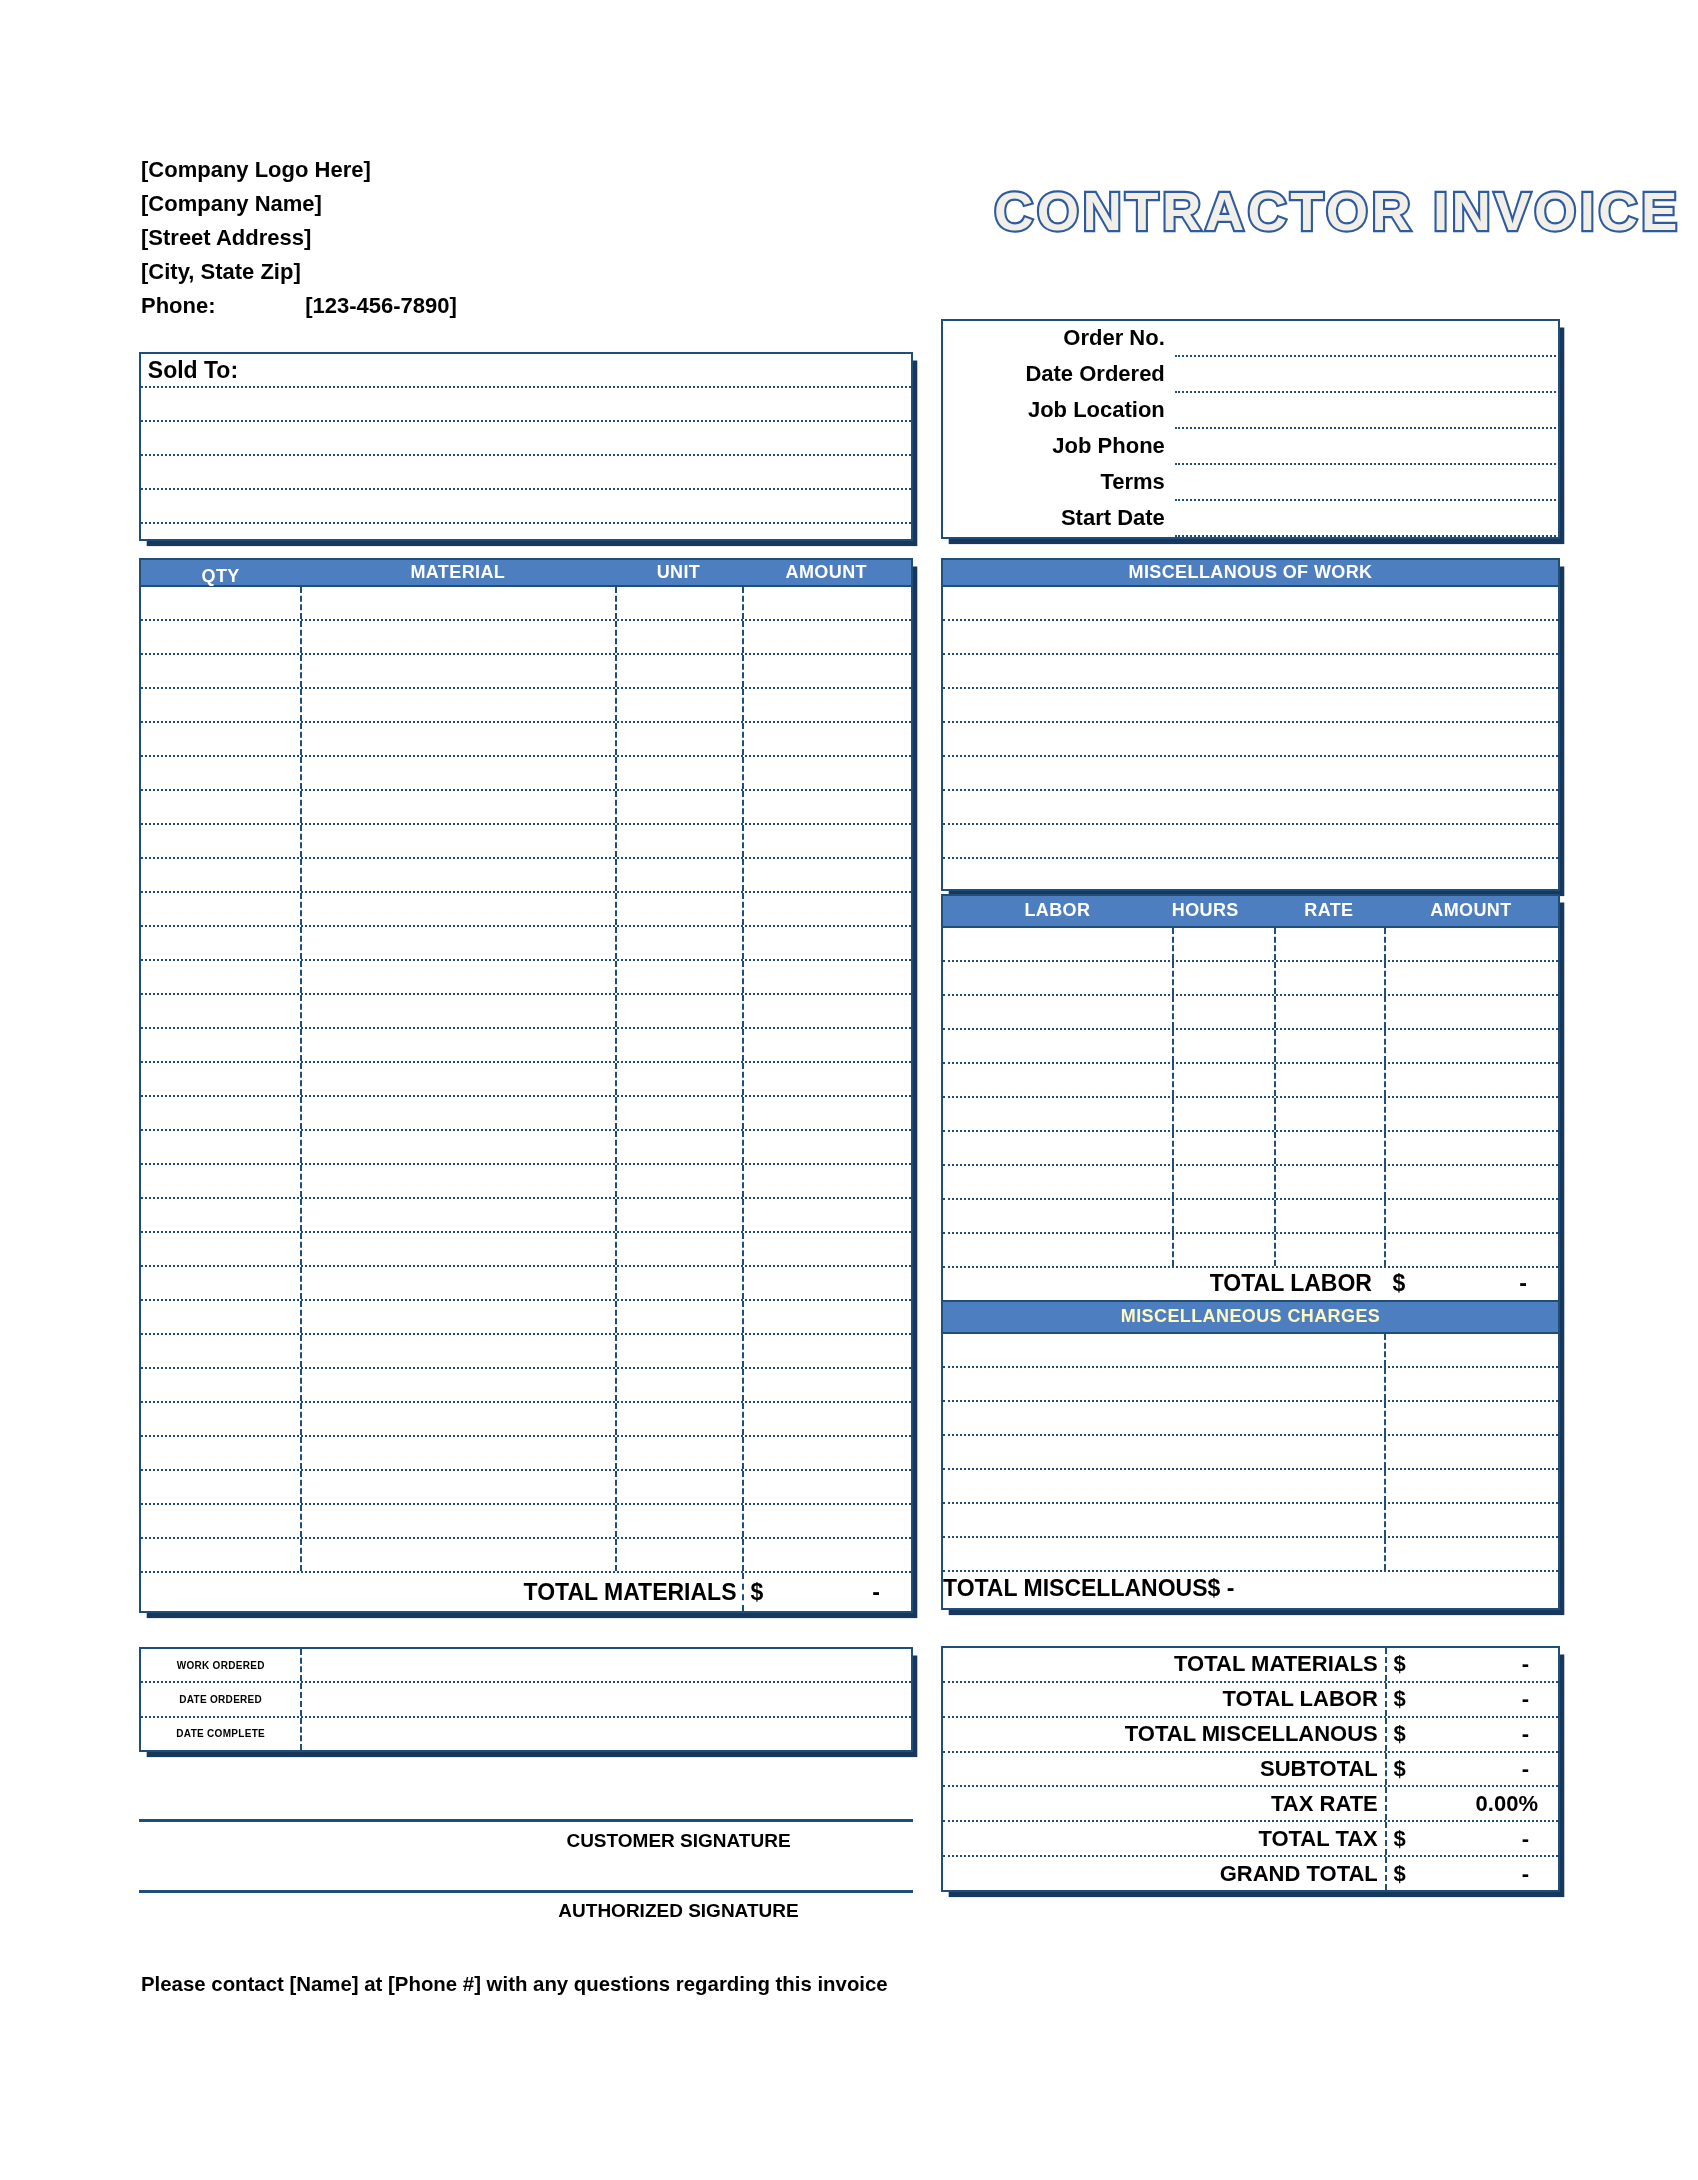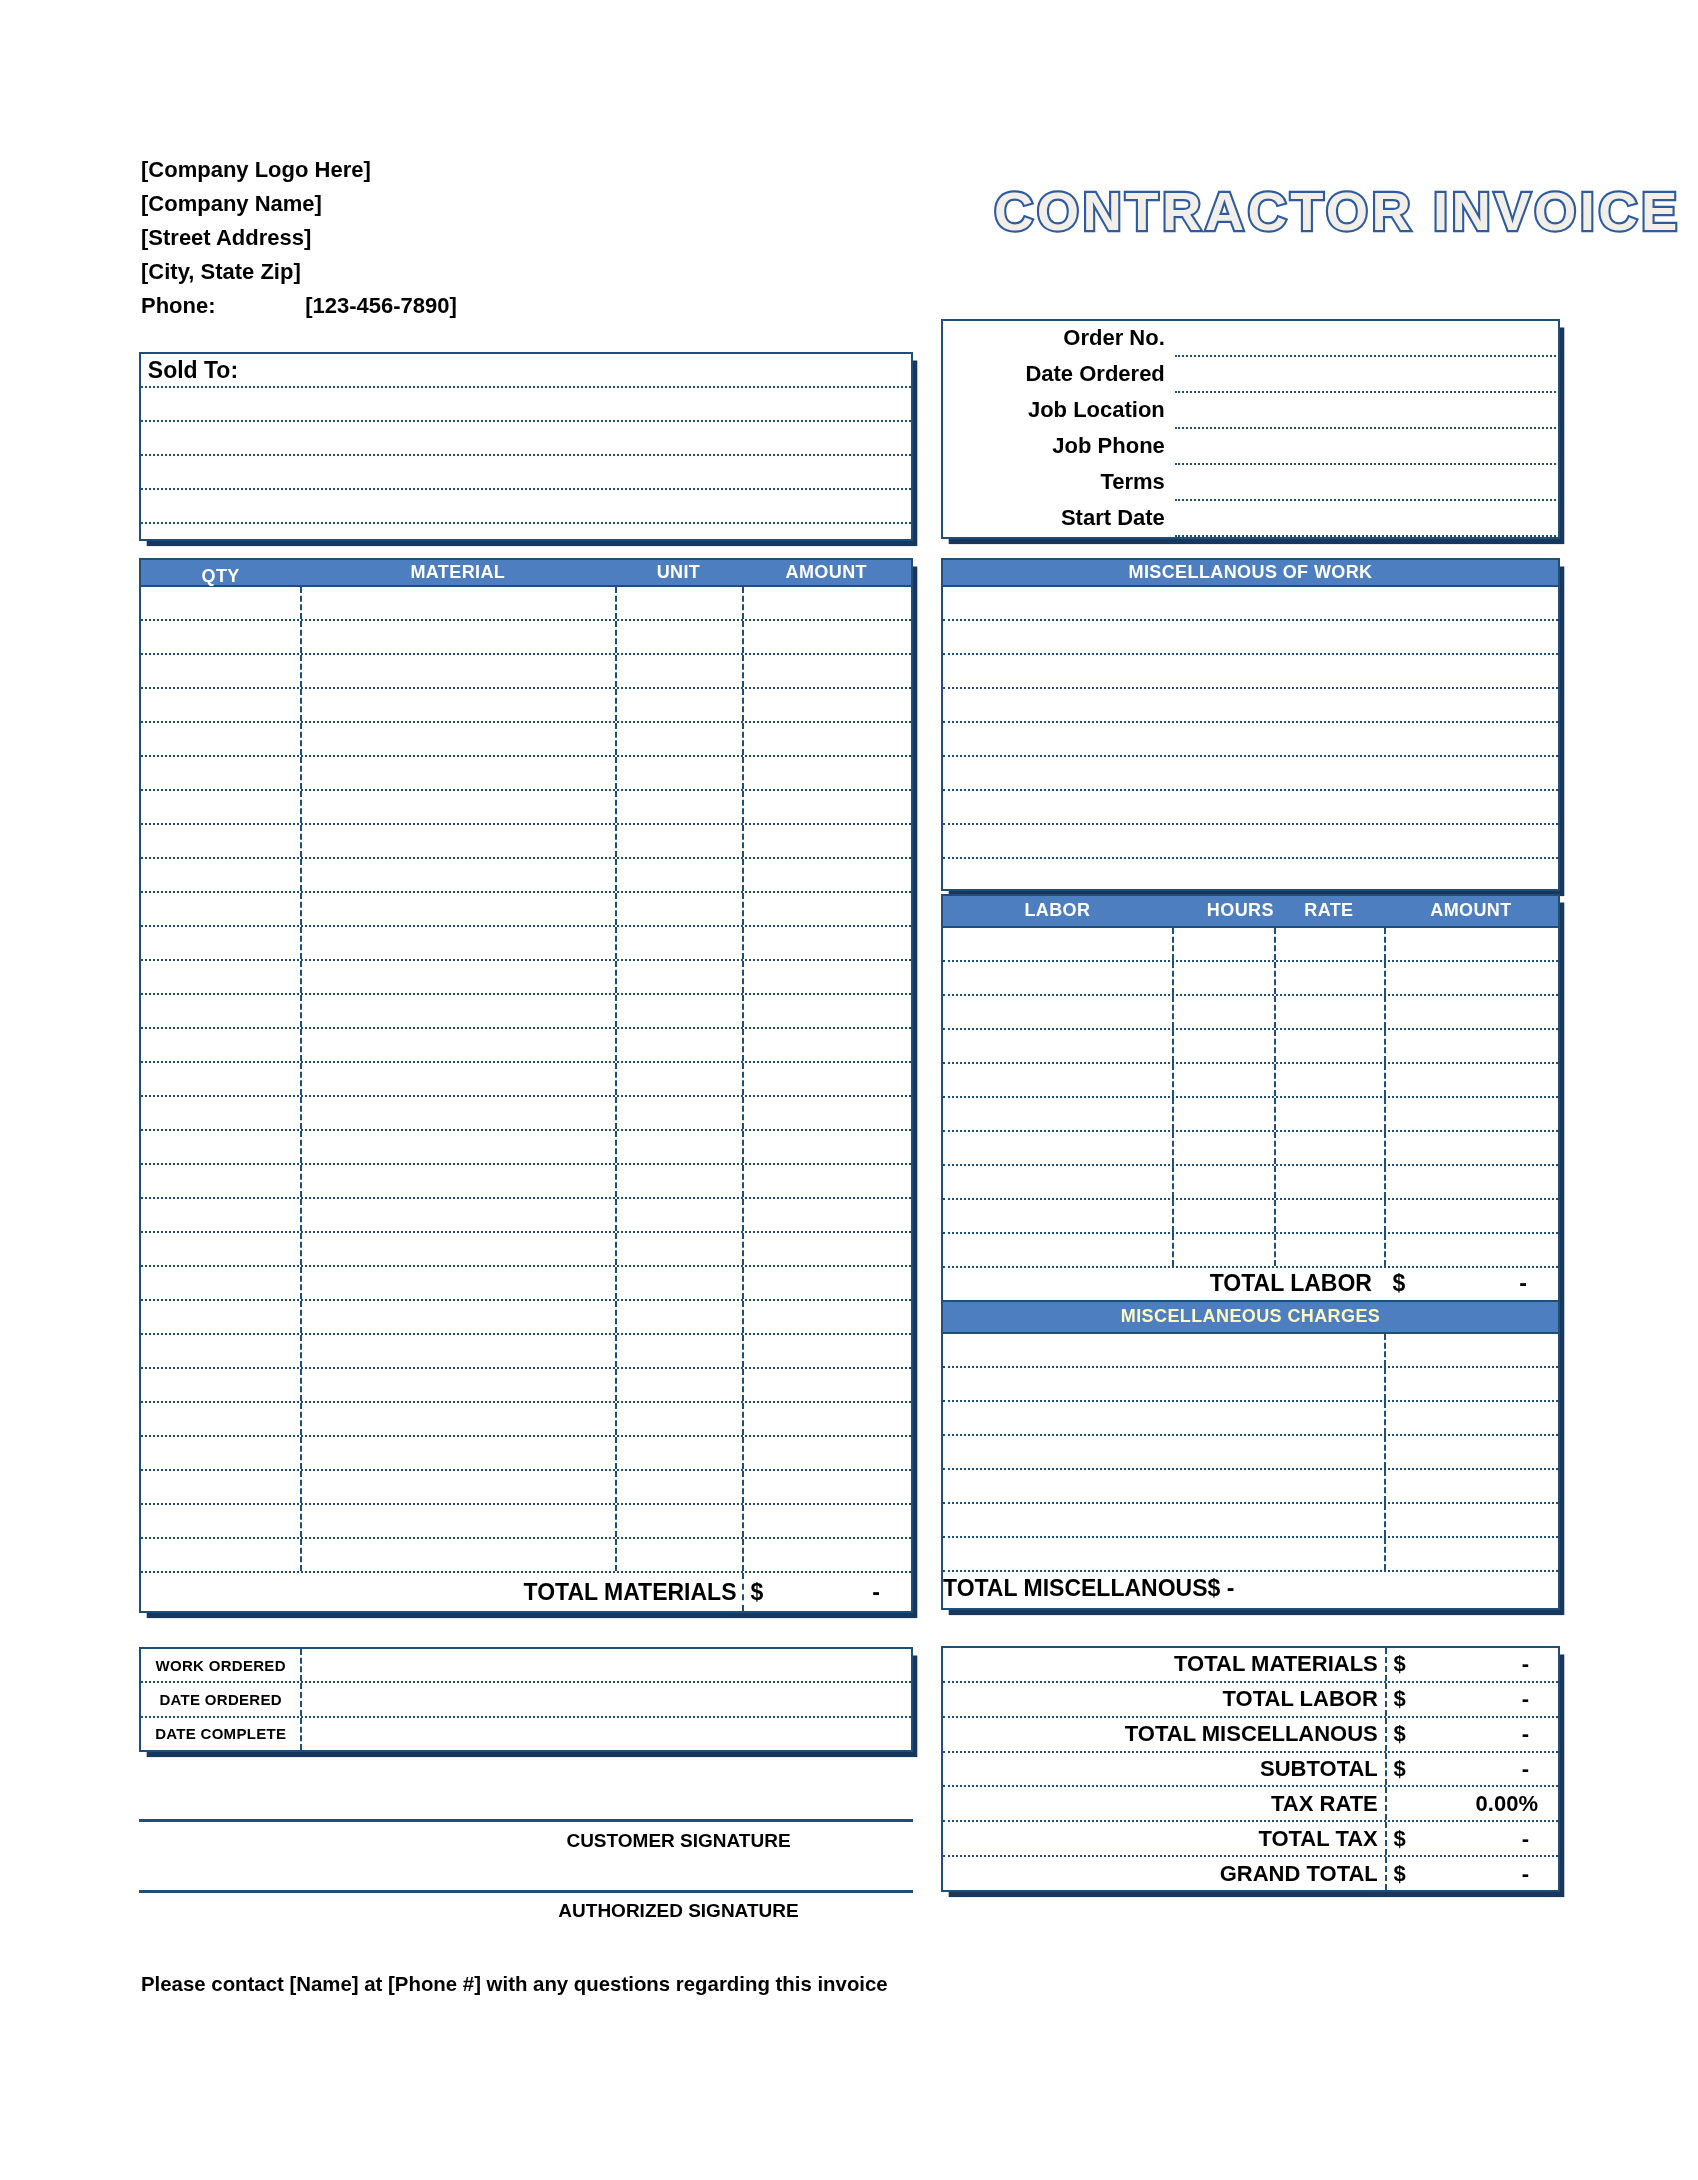--- a/index.html
+++ b/index.html
@@ -73,21 +73,21 @@
             display:flex;align-items:center;justify-content:center;color:#fef9c3;font-weight:bold;font-size:18px;letter-spacing:0.4px;}
   .xrow{height:34px;border-bottom:2.6px dotted var(--dotted_line);display:flex;}
   .x1{width:71.7%;} .x2{flex:1;}
   .tmiscrow{height:34px;display:flex;align-items:center;font-weight:bold;font-size:23px;}
 
   
   .workorder-box{left:139px;top:1647px;width:774px;height:105px;}
   .worow{flex:1;display:flex;}
   .worow.sep{border-bottom:2.6px dotted var(--dotted_line);}
   .wolbl{width:20.7%;display:flex;align-items:center;justify-content:center;
-         font-size:15px;font-weight:bold;letter-spacing:0.3px;text-align:right;}
+         font-size:10px;font-weight:bold;letter-spacing:0.3px;text-align:right;}
   .woval{flex:1;border-left:2.6px dashed var(--dotted_line);}
 
   
   .sigline{position:absolute;left:139px;width:774px;height:3.4px;background:var(--border_navy);}
   .sigline.l1p{top:1819px;} .sigline.l2p{top:1890px;}
   .siglabel{position:absolute;left:423px;width:511px;text-align:center;font-size:19px;font-weight:bold;}
   .siglabel.s1p{top:1830px;} .siglabel.s2p{top:1900px;}
 
   
   .totals-box{left:941px;top:1646px;width:619px;height:246px;}
@@ -365,21 +365,21 @@
         <div class="drow"></div>
         <div class="drow"></div>
         <div class="drow"></div>
       </div>
     <div class="dfill"></div>
   </div>
 
   <div class="box labor-box">
     <div class="thead2">
       <div class="hc l1" style="text-align:center;">LABOR</div>
-      <div class="hc l2" style="text-align:right;">HOURS</div>
+      <div class="hc l2" style="text-align:left;">HOURS</div>
       <div class="hc l3" style="text-align:center;">RATE</div>
       <div class="hc l4" style="text-align:center;">AMOUNT</div>
     </div>
     <div>
         <div class="lrow">
           <div class="mc l1"></div>
           <div class="mc l2 dl"></div>
           <div class="mc l3 dl"></div>
           <div class="mc l4 dl"></div>
         </div>

